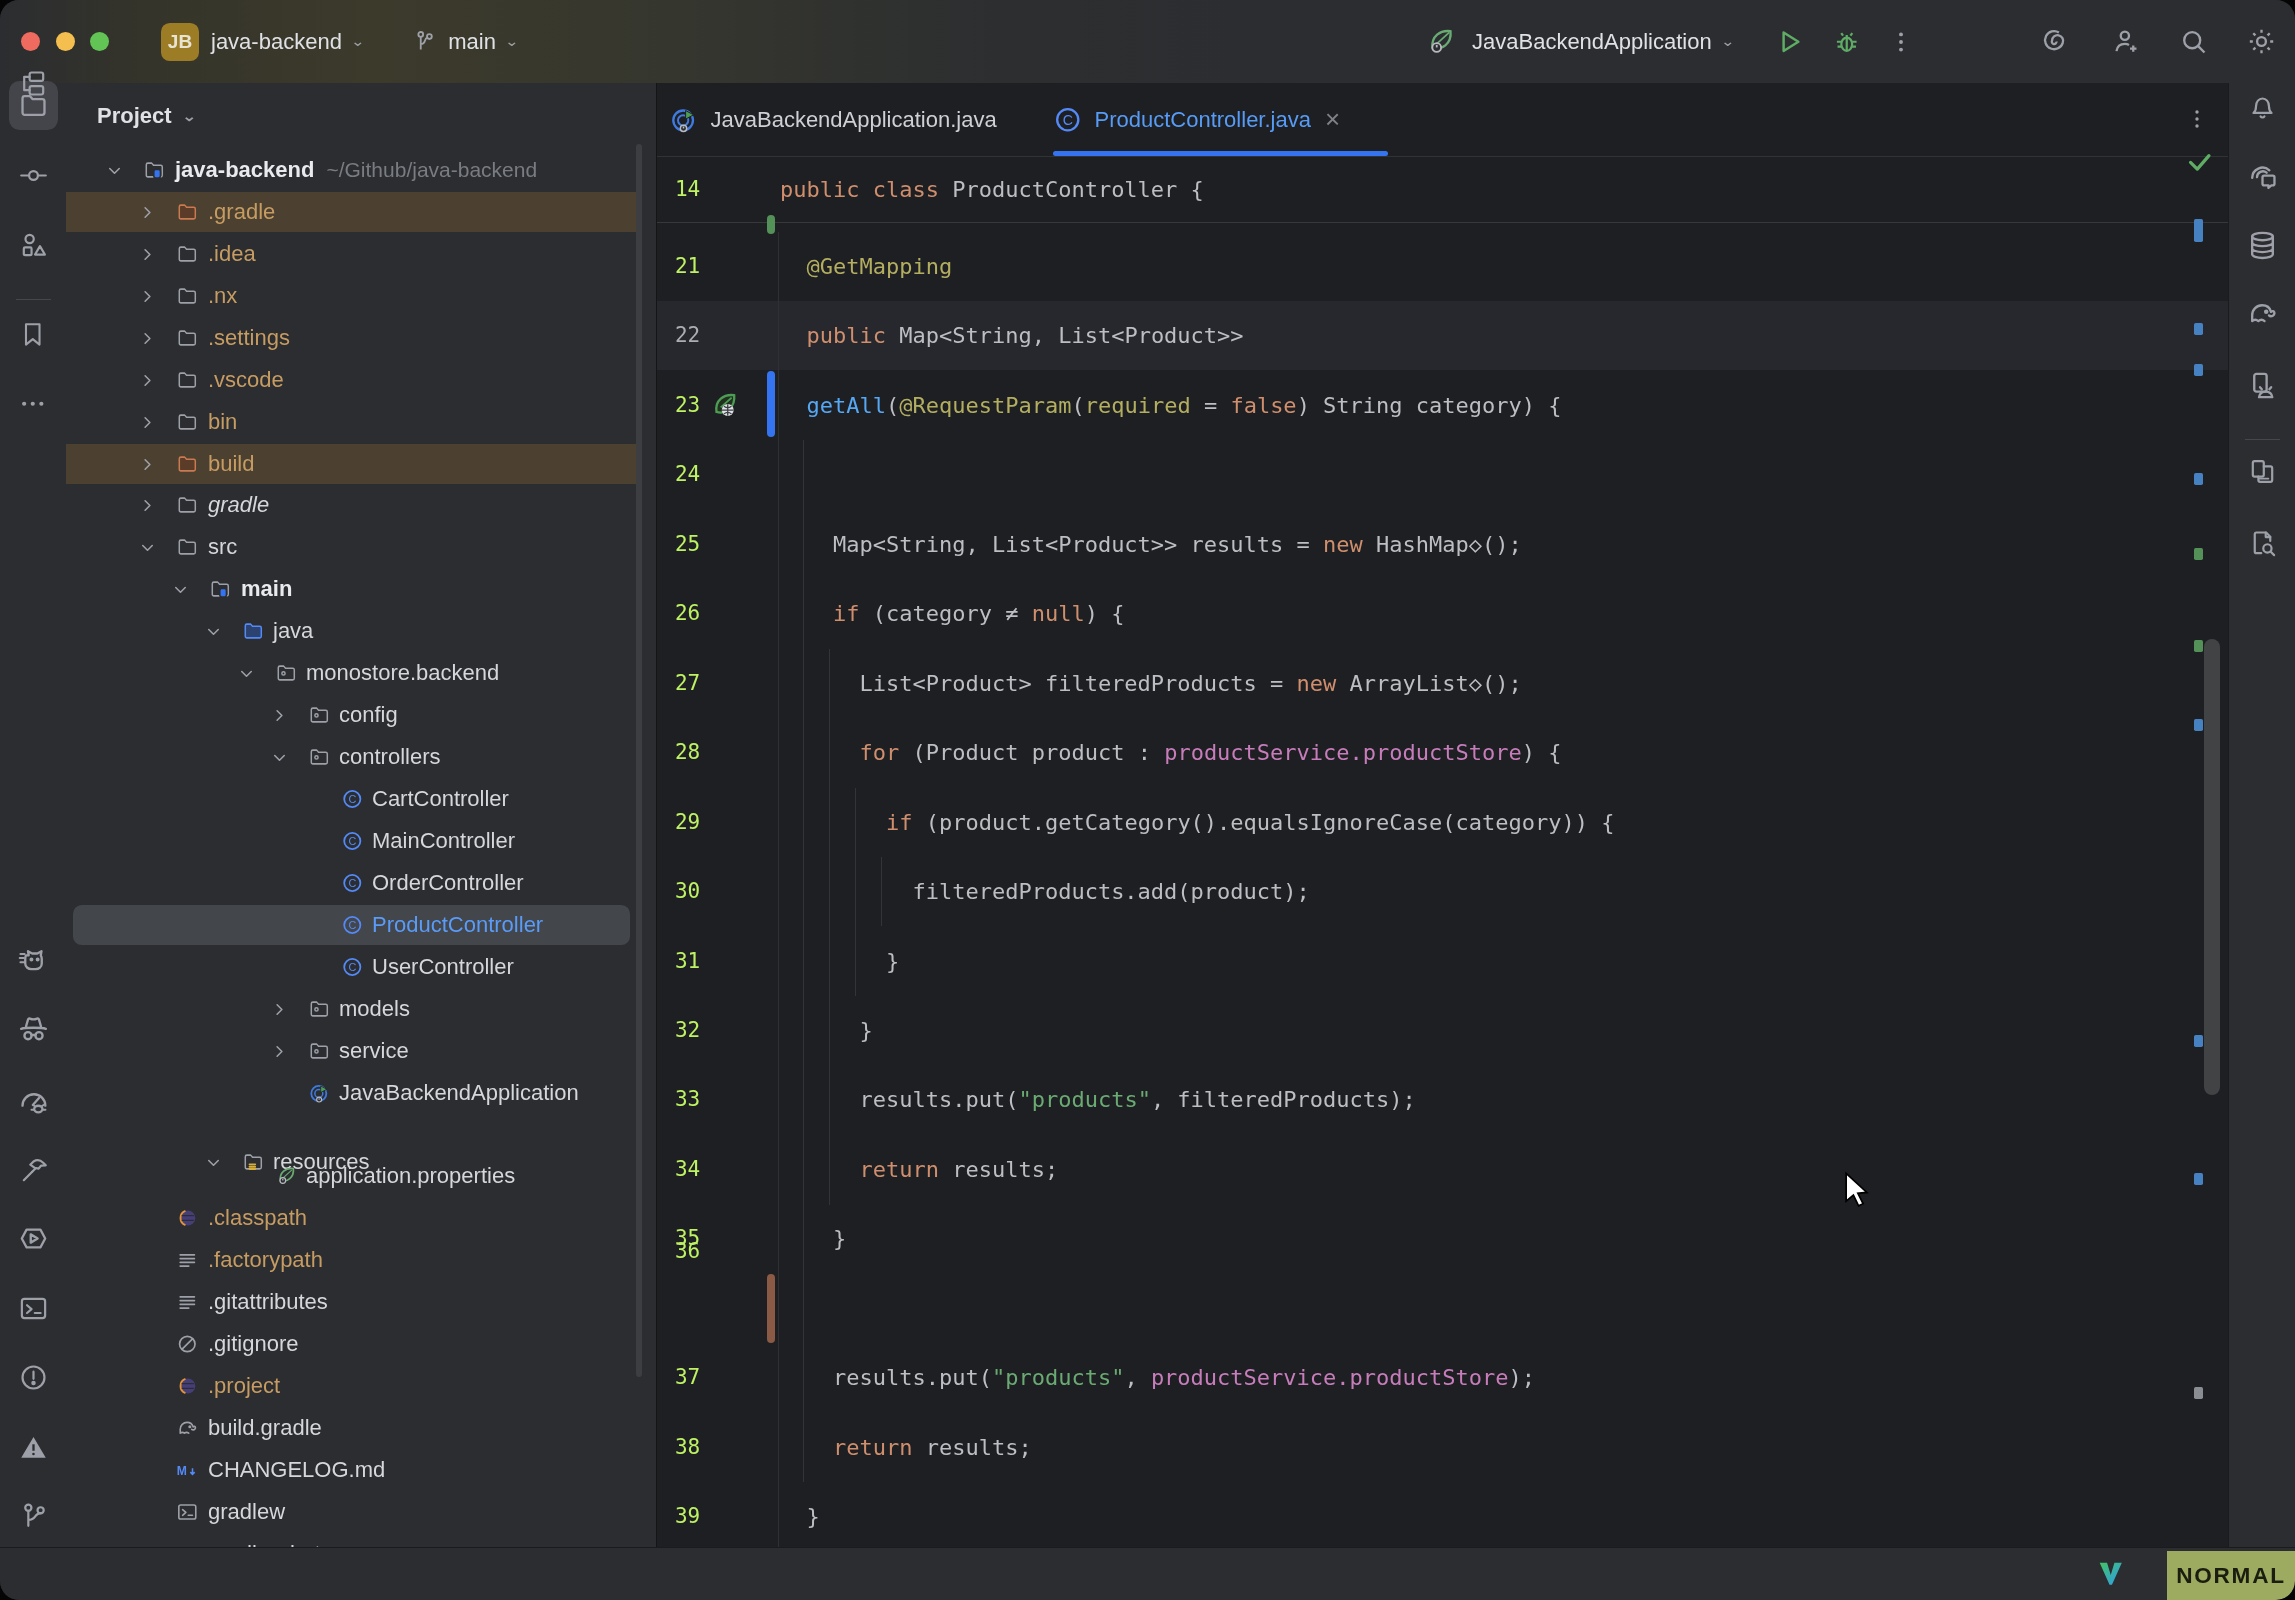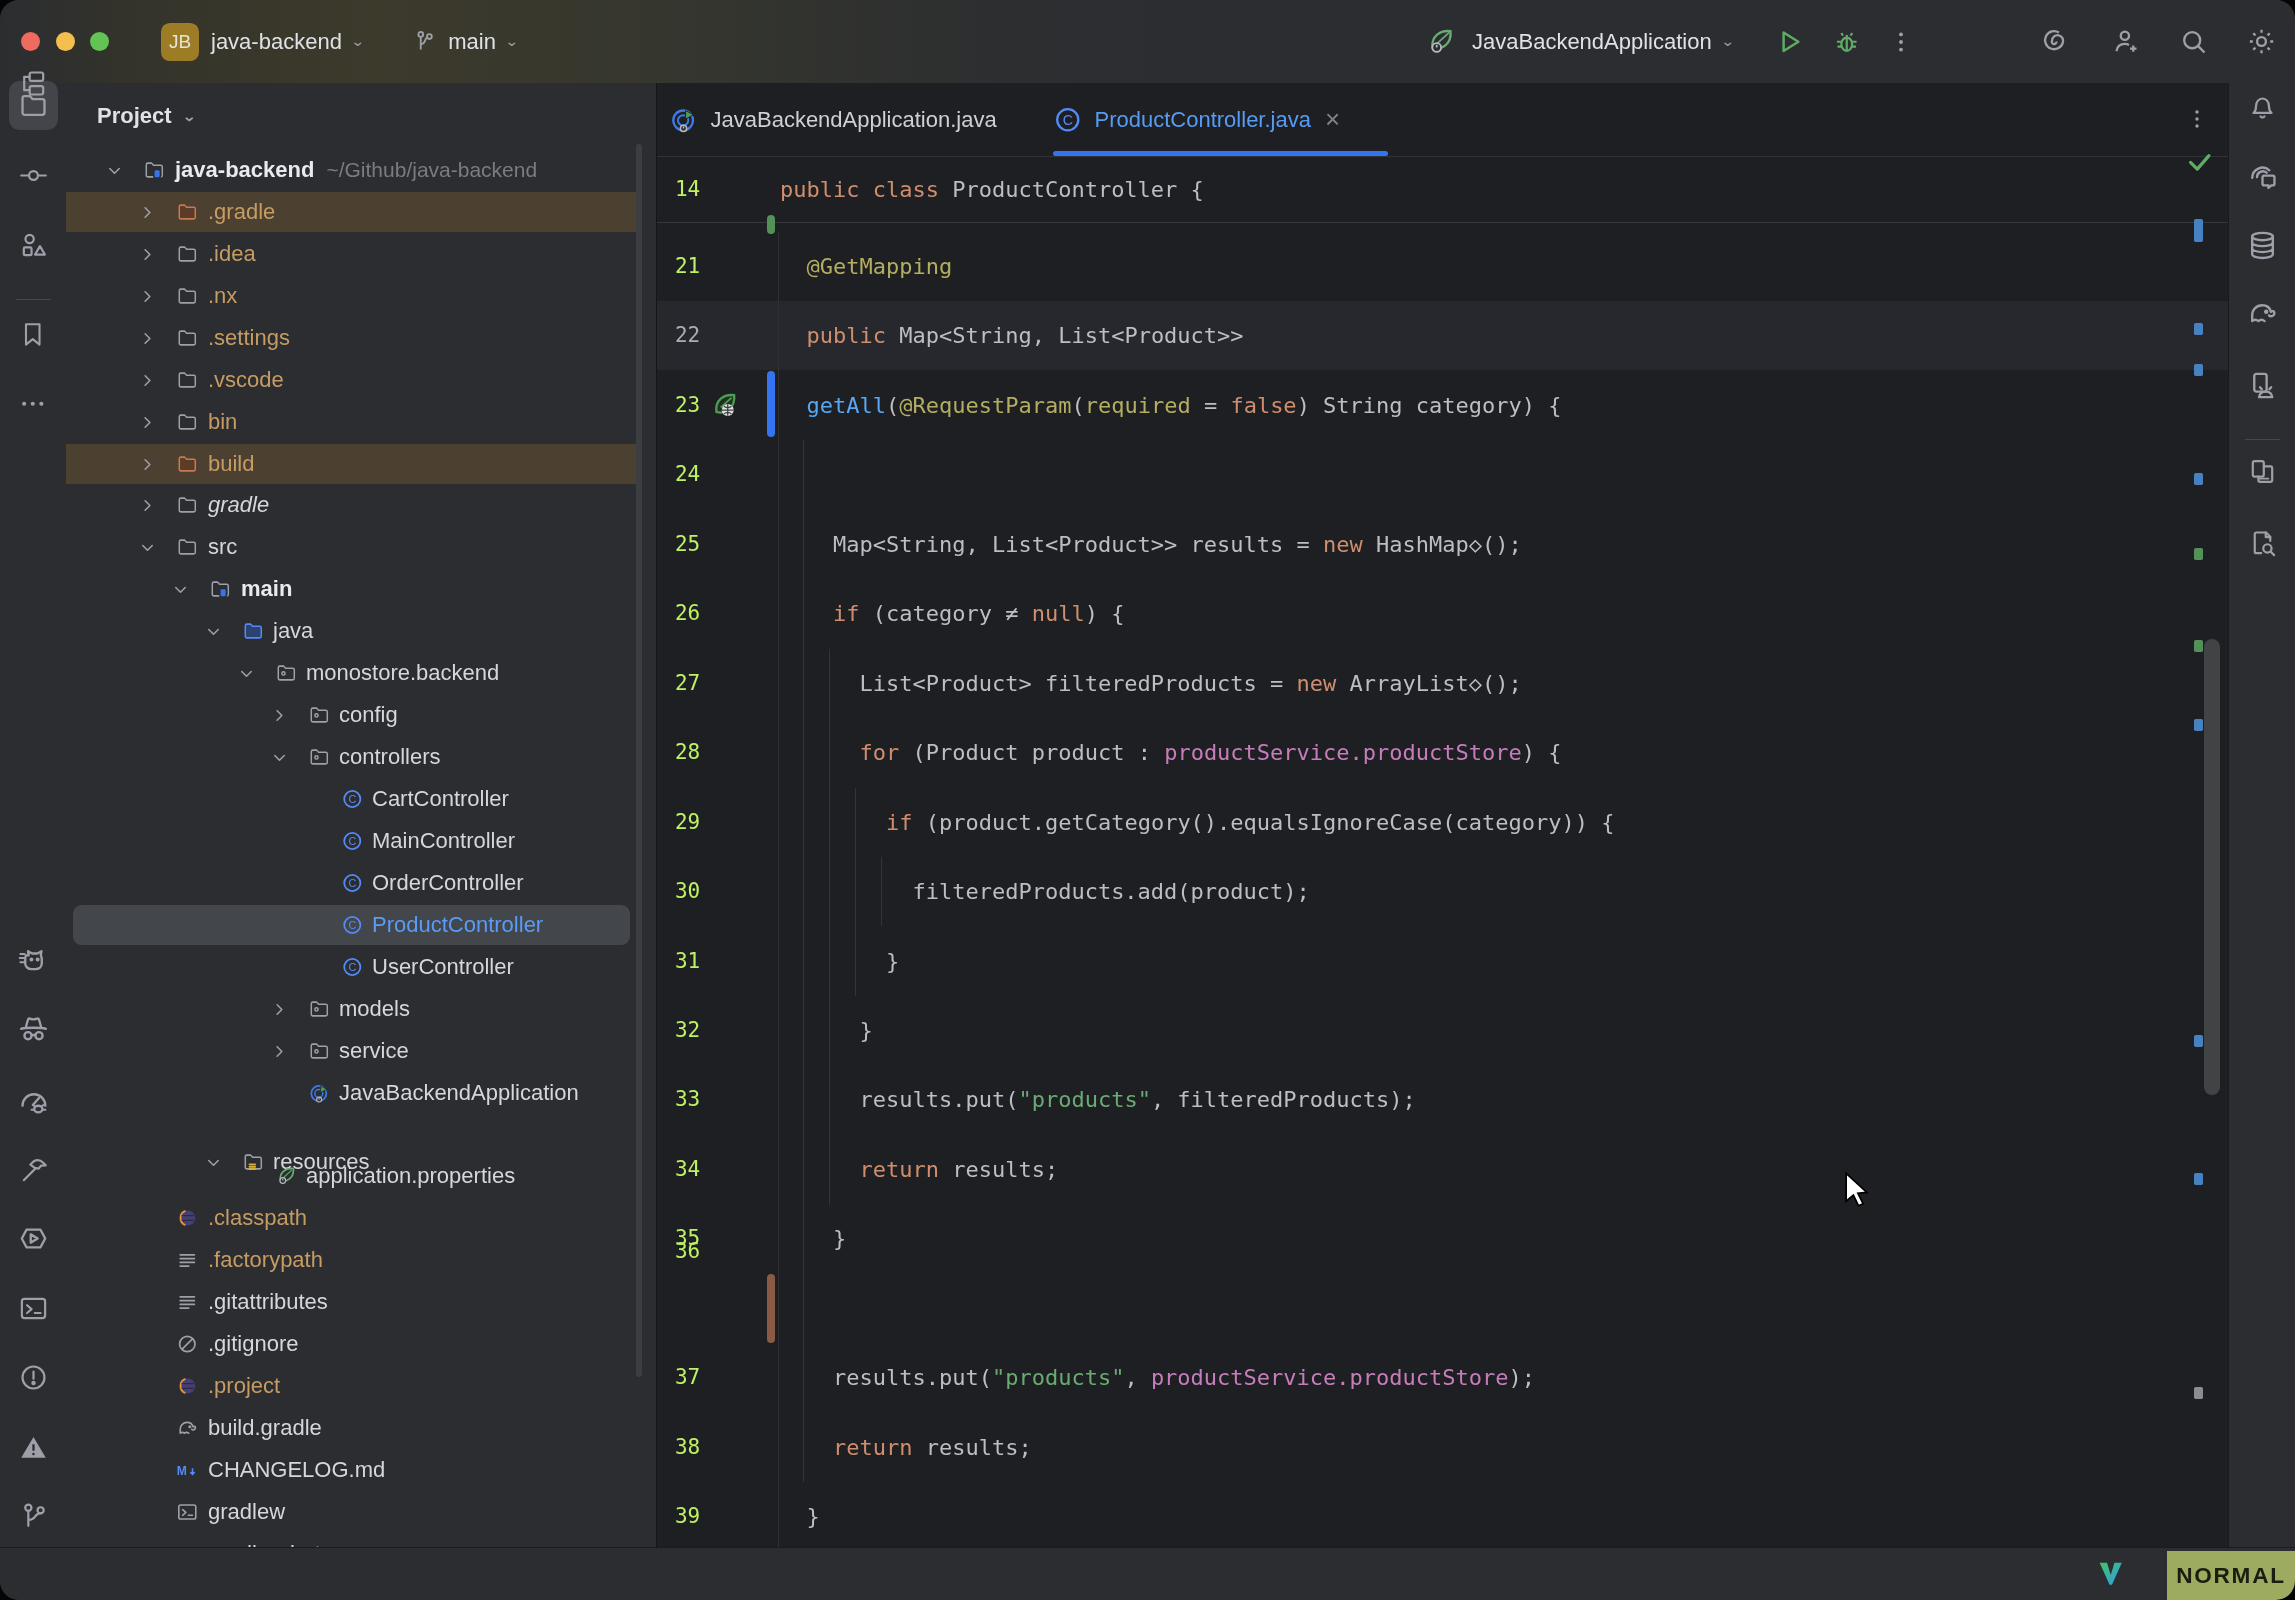--- a/index.html
+++ b/index.html
@@ -3,21 +3,21 @@
 <meta charset="utf-8">
 <style>
   html,body{margin:0;padding:0;background:#050505;width:2295px;height:1601px;
     font-family:"Liberation Sans",sans-serif;-webkit-font-smoothing:antialiased;}
   #window{position:absolute;inset:0;border-radius:19px;overflow:hidden;background:#1e1f22;}
   
   #titlebar{position:absolute;left:0;top:0;right:0;height:83px;
     background:linear-gradient(to right,#2b2d30 0px,#35342a 148px,#3c3a2b 373px,#35362e 677px,#2c2e30 998px,#2b2d30 1302px);}
   .tl{position:absolute;top:32px;width:19px;height:19px;border-radius:50%;}
   #titlebar .tgroup{position:absolute;top:0;height:83px;display:flex;align-items:center;color:#dfe1e5;}
-  .badge-jb{width:38px;height:38px;border-radius:8.7px;background:#9c7d26;color:#e8e4d4;font-weight:normal;
+  .badge-jb{width:38px;height:38px;border-radius:8.7px;background:#9c7d26;color:#e8e4d4;font-weight:bold;
     font-size:19px;display:flex;align-items:center;justify-content:center;}
   .tb-label{font-size:22px;margin:0 8.7px 0 12px;}
   .chev{color:#9da0a8;font-size:17.4px;transform:scaleY(.8);}
   .tb-ico{display:inline-flex;align-items:center;justify-content:center;width:38px;height:38px;color:#9da0a8;}
   
   #leftrail{position:absolute;left:0;top:83px;width:66px;bottom:52px;background:#2b2d30;border-right:0.9px solid #1a1b1e;}
   #rightrail{position:absolute;right:0;top:83px;width:66px;bottom:52px;background:#2b2d30;border-left:0.9px solid #1a1b1e;}
   .rail-btn{position:absolute;left:8.7px;width:49px;height:49px;border-radius:10.4px;display:flex;align-items:center;justify-content:center;color:#9da0a8;}
   .rail-btn.active{background:#43454a;color:#c9cbd0;}
   .rail-div{position:absolute;left:15.6px;width:35px;height:0.9px;background:#45474c;}

